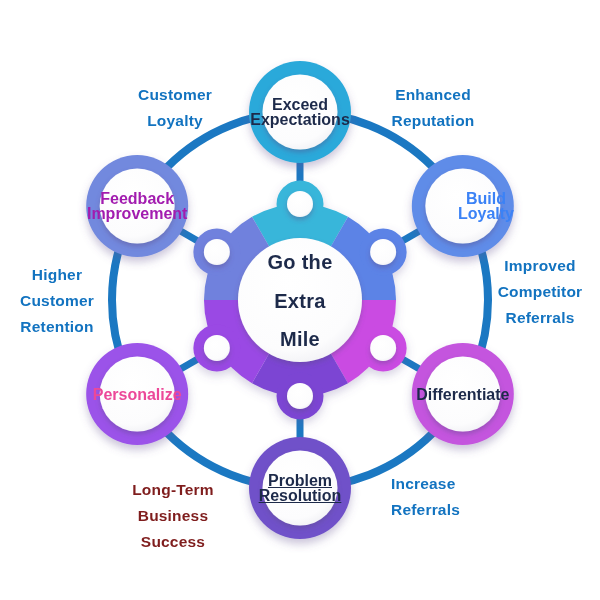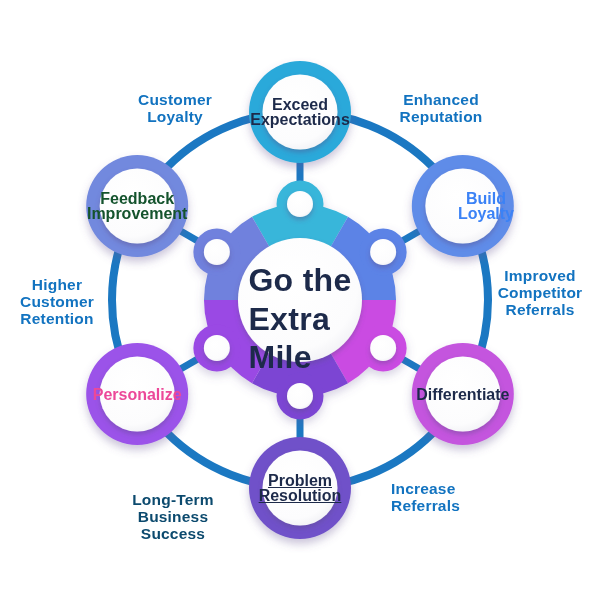--- a/index.html
+++ b/index.html
@@ -17,21 +17,21 @@
   }
   #diagram-svg {
     position: absolute;
     left: 0;
     top: 0;
   }
   .outer-label {
     position: absolute;
     font-weight: 700;
     font-size: 15.5px;
-    line-height: 17px;
+    line-height: 26px;
     white-space: pre-line;
     text-align: center;
     transform: translate(-50%, -50%);
     letter-spacing: 0.2px;
   }
   .outer-label.left-align {
     text-align: left;
     transform: translate(0, -50%);
   }
   .node-label {
@@ -40,26 +40,26 @@
     font-size: 16px;
     line-height: 15px;
     white-space: pre-line;
     text-align: center;
     transform: translate(-50%, -50%);
     width: 120px;
   }
   .center-title {
     position: absolute;
     font-weight: 700;
-    font-size: 32px;
+    font-size: 20px;
     line-height: 38.5px;
     white-space: pre-line;
+    text-align: center;
     transform: translate(-50%, -50%);
     letter-spacing: 0.3px;
-    margin-top: 18px;
   }
 </style>
 </head>
 <body>
 
 <div id="canvas">
   <svg id="diagram-svg" width="600" height="600" viewBox="0 0 600 600">
     <defs>
       <radialGradient id="gWhite" cx="42%" cy="36%" r="78%">
         <stop offset="0%" stop-color="#ffffff"></stop>
@@ -134,31 +134,31 @@
 Extra
 Mile</div>
       <div class="node-label" style="left: 300px; top: 112px; color: rgb(29, 42, 74);">Exceed
 Expectations</div>
       <div class="node-label" style="left: 486px; top: 206px; color: #3b82f6;">Build
 Loyalty</div>
       <div class="node-label" style="left: 462.813px; top: 394px; color: rgb(29, 42, 74);">Differentiate</div>
       <div class="node-label" style="left: 300px; top: 488px; color: rgb(29, 42, 74); text-decoration: underline;">Problem
 Resolution</div>
       <div class="node-label" style="left: 137.187px; top: 394px; color: #ec4899;">Personalize</div>
-      <div class="node-label" style="left: 137.187px; top: 206px; color: #14532d;">Feedback
+      <div class="node-label" style="left: 137.187px; top: 206px; color: #a21caf;">Feedback
 Improvement</div>
       <div class="outer-label" style="left: 175px; top: 108px; color: rgb(18, 115, 192);">Customer
 Loyalty</div>
-      <div class="outer-label" style="left: 433px; top: 108px; color: rgb(18, 115, 192); margin-left: 8px;">Enhanced
+      <div class="outer-label" style="left: 433px; top: 108px; color: rgb(18, 115, 192);">Enhanced
 Reputation</div>
       <div class="outer-label" style="left: 540px; top: 292px; color: rgb(18, 115, 192);">Improved
 Competitor
 Referrals</div>
       <div class="outer-label left-align" style="left: 391px; top: 497px; color: rgb(18, 115, 192);">Increase
 Referrals</div>
-      <div class="outer-label" style="left: 173px; top: 516px; color: #0c4a6e;">Long-Term
+      <div class="outer-label" style="left: 173px; top: 516px; color: #7f1d1d;">Long-Term
 Business
 Success</div>
       <div class="outer-label" style="left: 57px; top: 301px; color: rgb(18, 115, 192);">Higher
 Customer
 Retention</div>
     </div>
 </div>
 
 </body></html>

